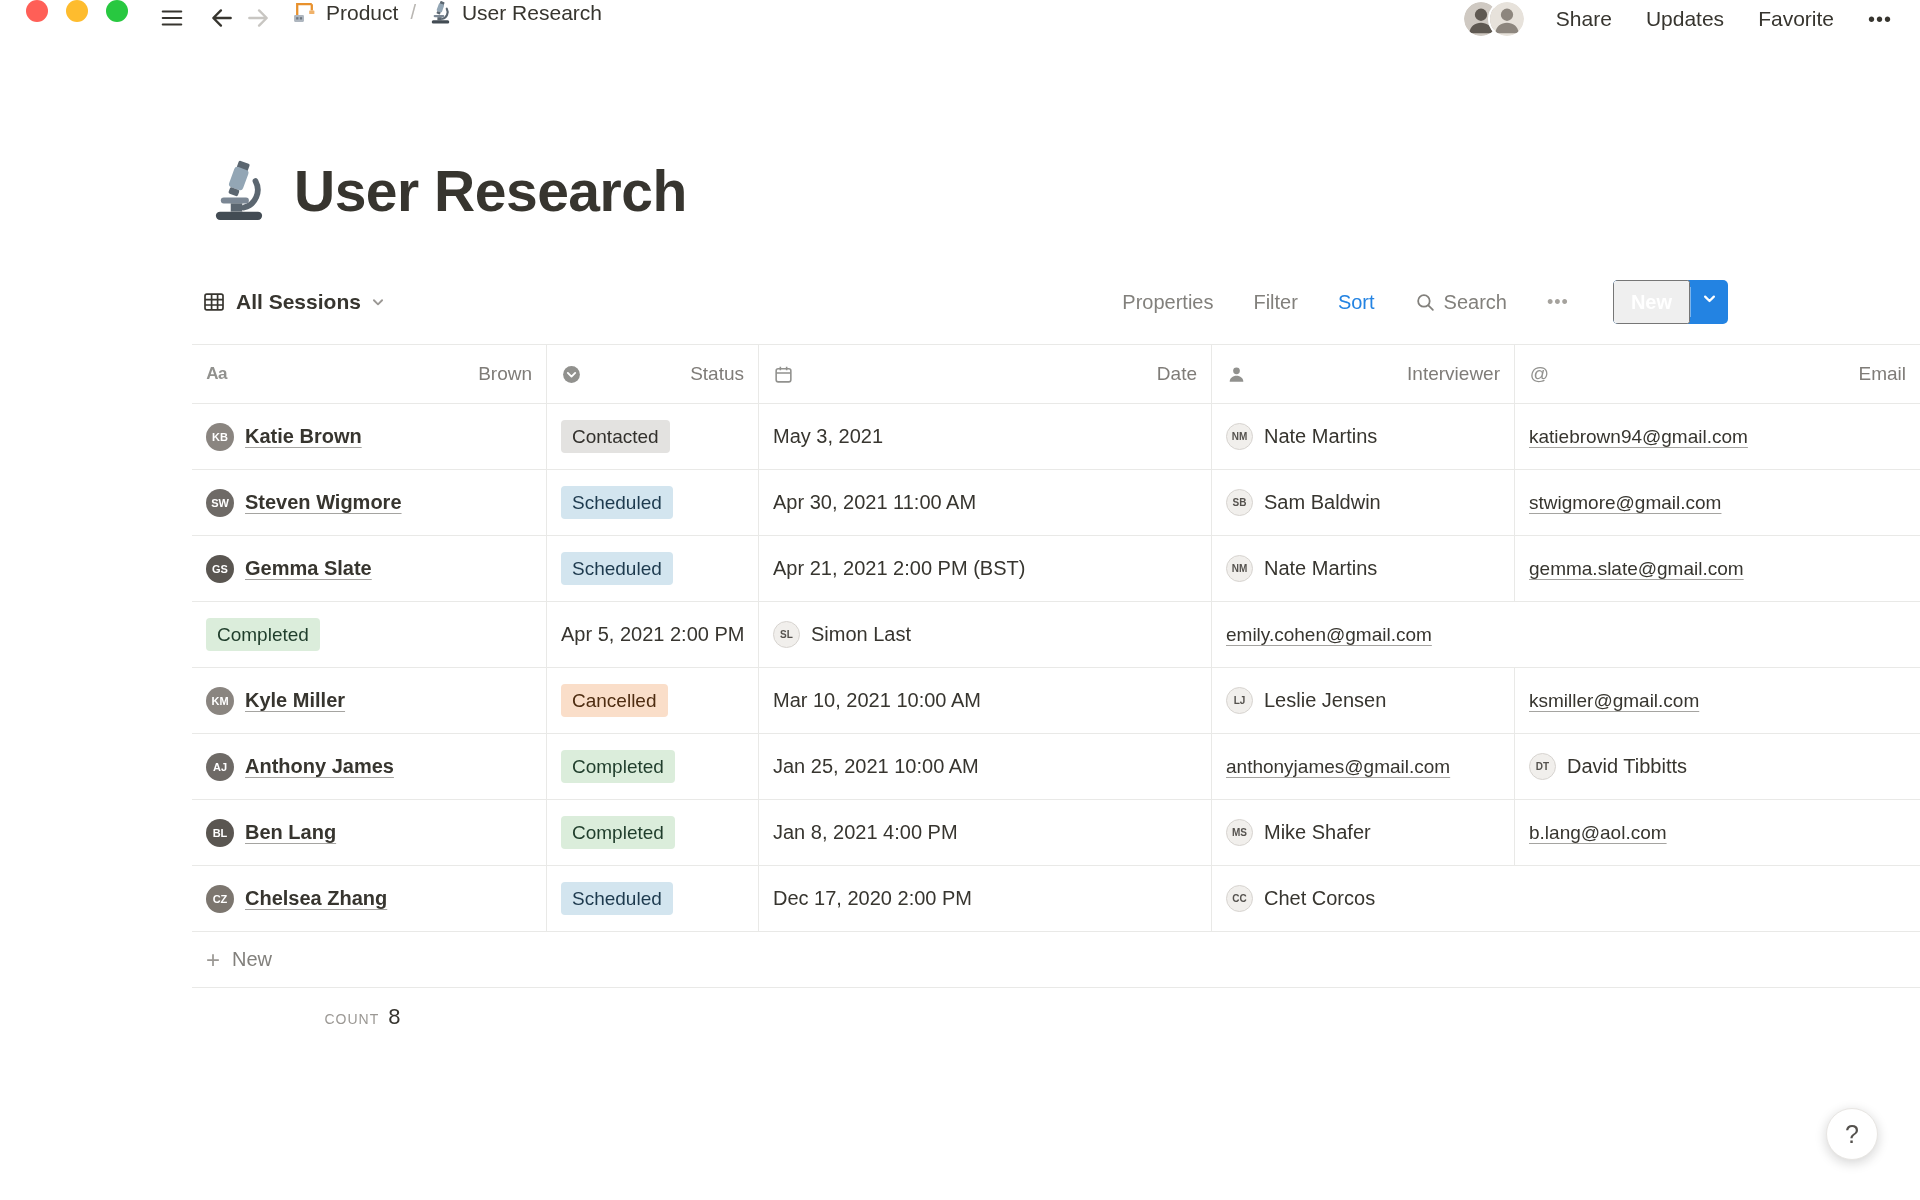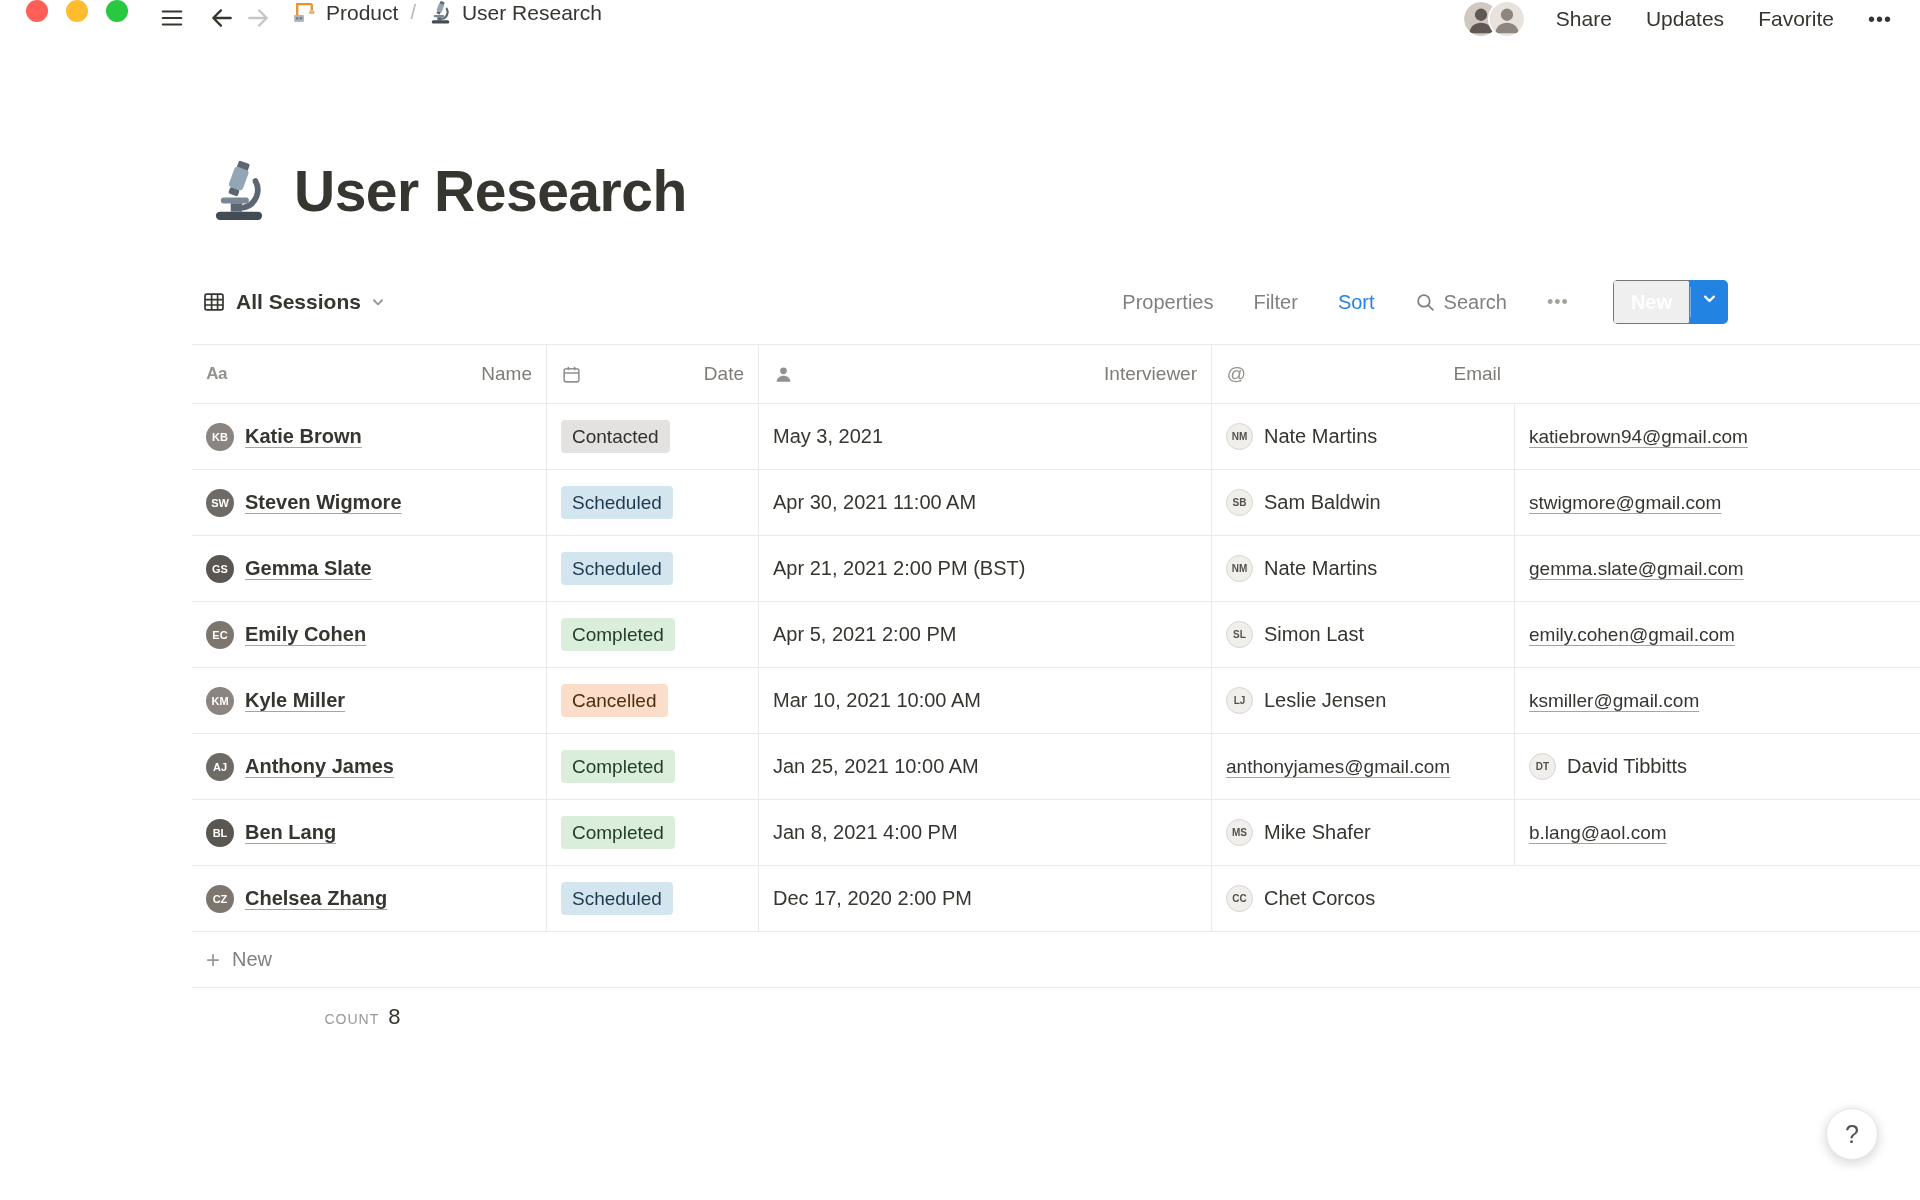--- a/index.html
+++ b/index.html
@@ -306,21 +306,30 @@
             </svg>
         </button>
       </span>
     </div>
   </div>
 
   <div class="table">
     <div class="thead-row">
       <div class="cell hcell">
         <span class="hicon hicon-text">Aa</span>
-        <span>Name</span>
+        <span>Brown</span>
+      </div>
+      <div class="cell hcell">
+        <span class="hicon">
+          <svg viewBox="0 0 20 20">
+              <circle cx="10" cy="10" r="8" fill="#91918e"></circle>
+              <path d="M6.5 8.5L10 12l3.5-3.5" stroke="#fff" stroke-width="1.8" fill="none" stroke-linecap="round" stroke-linejoin="round"></path>
+            </svg>
+        </span>
+        <span>Status</span>
       </div>
       <div class="cell hcell">
         <span class="hicon">
           <svg viewBox="0 0 20 20" fill="none" stroke="#91918e" stroke-width="1.5">
               <rect x="3" y="4.5" width="14" height="12.5" rx="2"></rect>
               <path d="M3 8.5h14M7 2.5v3.5M13 2.5v3.5"></path>
             </svg>
         </span>
         <span>Date</span>
       </div>
@@ -382,24 +391,20 @@
     </div>
     <div class="cell c-date">Apr 21, 2021 2:00 PM (BST)</div>
     <div class="cell c-interviewer">
       <span class="avatar itv-avatar">NM</span>
       <span class="itv-name">Nate Martins</span>
     </div>
     <div class="cell c-email">gemma.slate@gmail.com</div>
   </div>
 
   <div class="trow">
-    <div class="cell c-name">
-      <span class="avatar row-avatar" style="background: rgb(124, 118, 111);">EC</span>
-      <span class="name-text">Emily Cohen</span>
-    </div>
     <div class="cell c-status">
       <span class="badge" style="background: rgb(219, 237, 219); color: rgb(31, 61, 43);">Completed</span>
     </div>
     <div class="cell c-date">Apr 5, 2021 2:00 PM</div>
     <div class="cell c-interviewer">
       <span class="avatar itv-avatar">SL</span>
       <span class="itv-name">Simon Last</span>
     </div>
     <div class="cell c-email">emily.cohen@gmail.com</div>
   </div>

